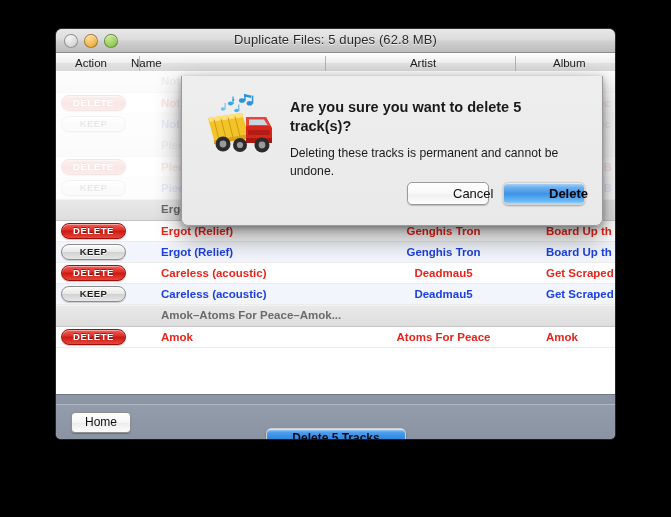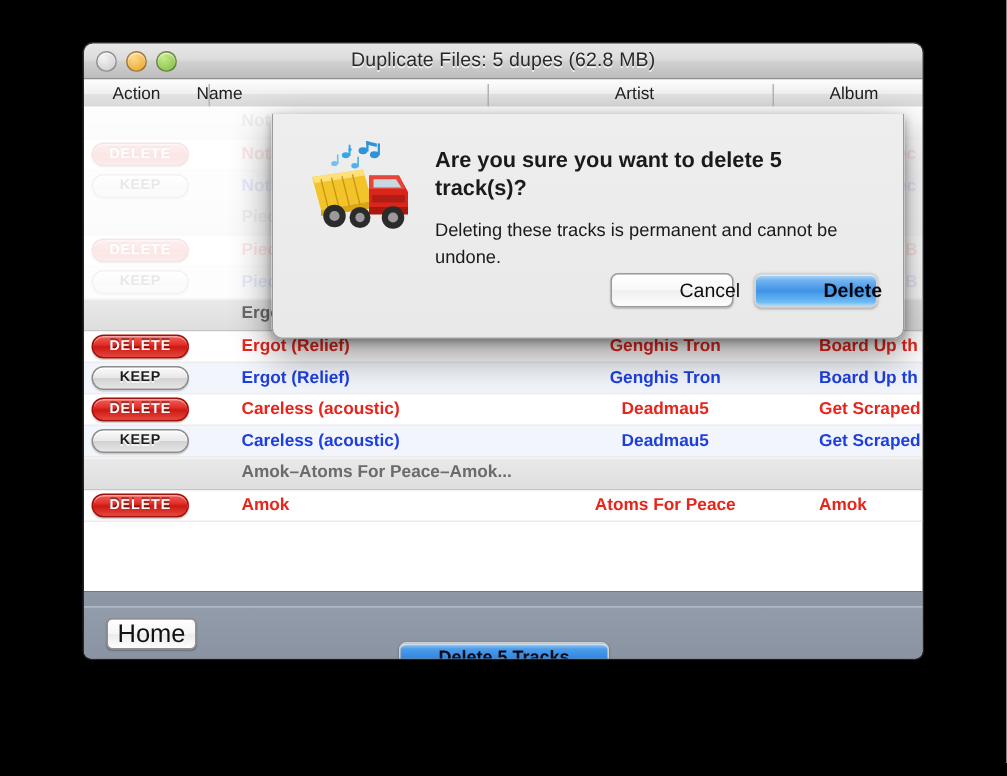--- a/index.html
+++ b/index.html
@@ -96,21 +96,21 @@
   #bottombar{
     position:absolute;left:0;right:0;top:375px;height:35px;
     background:linear-gradient(to bottom,#939cab 0%,#8a93a2 100%);
     border-top:1px solid #b0b8c4;
   }
   #btn-home{
     position:absolute;left:15px;top:7px;width:60px;height:21px;
     border-radius:4px;box-sizing:border-box;
     background:linear-gradient(to bottom,#ffffff 0%,#f6f6f6 50%,#ebebeb 51%,#fdfdfd 100%);
     border:1px solid #8f8f8f;
-    font-size:17px;color:#111;text-align:center;line-height:19px;
+    font-size:12px;color:#111;text-align:center;line-height:19px;
     box-shadow:0 1px 1px rgba(0,0,0,.25);
   }
   #btn-deletetracks{
     position:absolute;left:210px;top:23px;width:140px;height:22px;
     border-radius:5px;box-sizing:border-box;
     background:linear-gradient(to bottom,#a9d0f5 0%,#4c9cea 18%,#2f86e2 50%,#58b1f2 85%,#9ed3f8 100%);
     border:1px solid #cfcfcf;
     font-size:12px;font-weight:bold;color:#0a0a14;text-align:center;line-height:19px;
     box-shadow:0 1px 2px rgba(0,0,0,.35),inset 0 1px 0 rgba(255,255,255,.5);
   }

